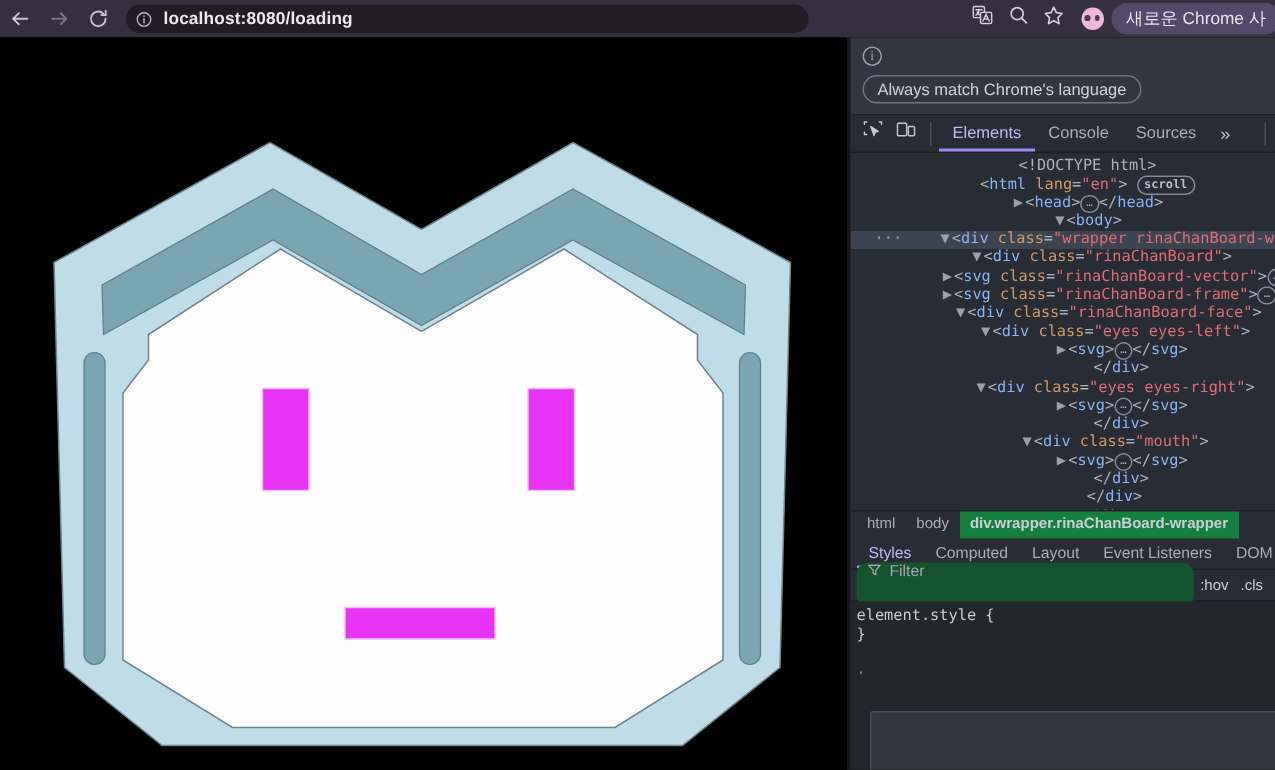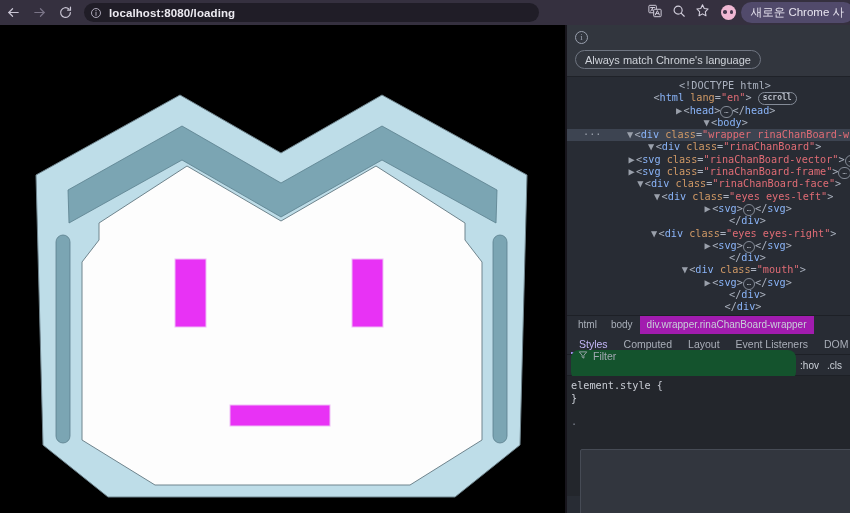--- a/index.html
+++ b/index.html
@@ -195,21 +195,21 @@
   
   #dt-breadcrumb {
     height: 18px;
     background: #282c34;
     border-top: 1px solid #1d2026;
     display: flex; align-items: center;
     padding-left: 4px;
     font-size: 10px;
   }
   .crumb { color: #a9afb9; padding: 0 7px; height: 18px; display:flex; align-items:center; white-space: nowrap;}
-  .crumb.active { background: #a21caf; color: #c9cfd9; }
+  .crumb.active { background: #15803d; color: #c9cfd9; font-weight: bold; }
 
   
   #dt-styles-tabs {
     height: 22px;
     background: #282c34;
     border-bottom: 1px solid #1d2026;
     display: flex; align-items: center;
     padding-left: 4px;
     overflow: hidden;
   }
@@ -364,20 +364,44 @@
 
   <div id="dt-infobar">
     <div id="dt-infobar-row1">
       <div id="info-circle-icon">i</div>
     </div>
     <div id="dt-infobar-buttons">
       <div class="dt-pill">Always match Chrome's language</div>
     </div>
   </div>
 
+  <div id="dt-tabstrip" style="position:relative">
+    <div class="dt-tool-icon">
+      <span>
+        <svg width="14" height="14" viewBox="0 0 16 16" fill="none" stroke="currentColor" stroke-width="1.1">
+          <path d="M1.5 3.2V1.5h1.7M12.8 1.5h1.7v1.7M1.5 9.3v1.7h1.7" stroke-linecap="round" stroke-dasharray="0"></path>
+          <path d="M6.4 5.1l5.5 3.6-2.4.7-.7 2.4z" fill="currentColor" stroke="currentColor" stroke-linejoin="round"></path>
+        </svg>
+      </span>
+    </div>
+    <div class="dt-tool-icon">
+      <span>
+        <svg width="14" height="14" viewBox="0 0 16 16" fill="none" stroke="currentColor" stroke-width="1.1">
+          <rect x="1.5" y="2.5" width="7" height="9.5" rx="0.8"></rect>
+          <rect x="9.8" y="5" width="4.7" height="7" rx="0.8"></rect>
+        </svg>
+      </span>
+    </div>
+    <div id="dt-tool-divider"></div>
+    <div class="dt-tab active">Elements</div>
+    <div class="dt-tab">Console</div>
+    <div class="dt-tab">Sources</div>
+    <div class="dt-tab" id="dt-tab-more">»</div>
+    <div id="dt-tabstrip-right-divider"></div>
+  </div>
 
   <div id="dt-dom">
       <div class="dom-row"><span style="display:inline-block;width:8px"></span><span class="tri"></span><span class="punct">&lt;!DOCTYPE html&gt;</span></div>
       <div class="dom-row"><span style="display:inline-block;width:8px"></span><span class="tri"></span><span class="punct">&lt;</span><span class="tag">html</span><span class="attr"> lang</span><span class="punct">=</span><span class="val">"en"</span><span class="punct">&gt;</span> <span class="scroll-badge">scroll</span></div>
       <div class="dom-row"><span style="display:inline-block;width:17px"></span><span class="tri">▶</span><span class="punct">&lt;</span><span class="tag">head</span><span class="punct">&gt;</span><span class="ellipsis-badge">…</span><span class="punct">&lt;/</span><span class="tag">head</span><span class="punct">&gt;</span></div>
       <div class="dom-row"><span style="display:inline-block;width:17px"></span><span class="tri">▼</span><span class="punct">&lt;</span><span class="tag">body</span><span class="punct">&gt;</span></div>
       <div class="dom-row selected"><span class="gutter-dots">···</span> <span style="display:inline-block;width:18px"></span><span class="tri">▼</span><span class="punct">&lt;</span><span class="tag">div</span><span class="attr"> class</span><span class="punct">=</span><span class="val">"wrapper rinaChanBoard-wrapper"</span></div>
       <div class="dom-row"><span style="display:inline-block;width:35px"></span><span class="tri">▼</span><span class="punct">&lt;</span><span class="tag">div</span><span class="attr"> class</span><span class="punct">=</span><span class="val">"rinaChanBoard"</span><span class="punct">&gt;</span></div>
       <div class="dom-row"><span style="display:inline-block;width:44px"></span><span class="tri">▶</span><span class="punct">&lt;</span><span class="tag">svg</span><span class="attr"> class</span><span class="punct">=</span><span class="val">"rinaChanBoard-vector"</span><span class="punct">&gt;</span><span class="ellipsis-badge">…</span><span class="punct">&lt;/</span></div>
       <div class="dom-row"><span style="display:inline-block;width:44px"></span><span class="tri">▶</span><span class="punct">&lt;</span><span class="tag">svg</span><span class="attr"> class</span><span class="punct">=</span><span class="val">"rinaChanBoard-frame"</span><span class="punct">&gt;</span><span class="ellipsis-badge">…</span><span class="punct">&lt;/</span></div>

